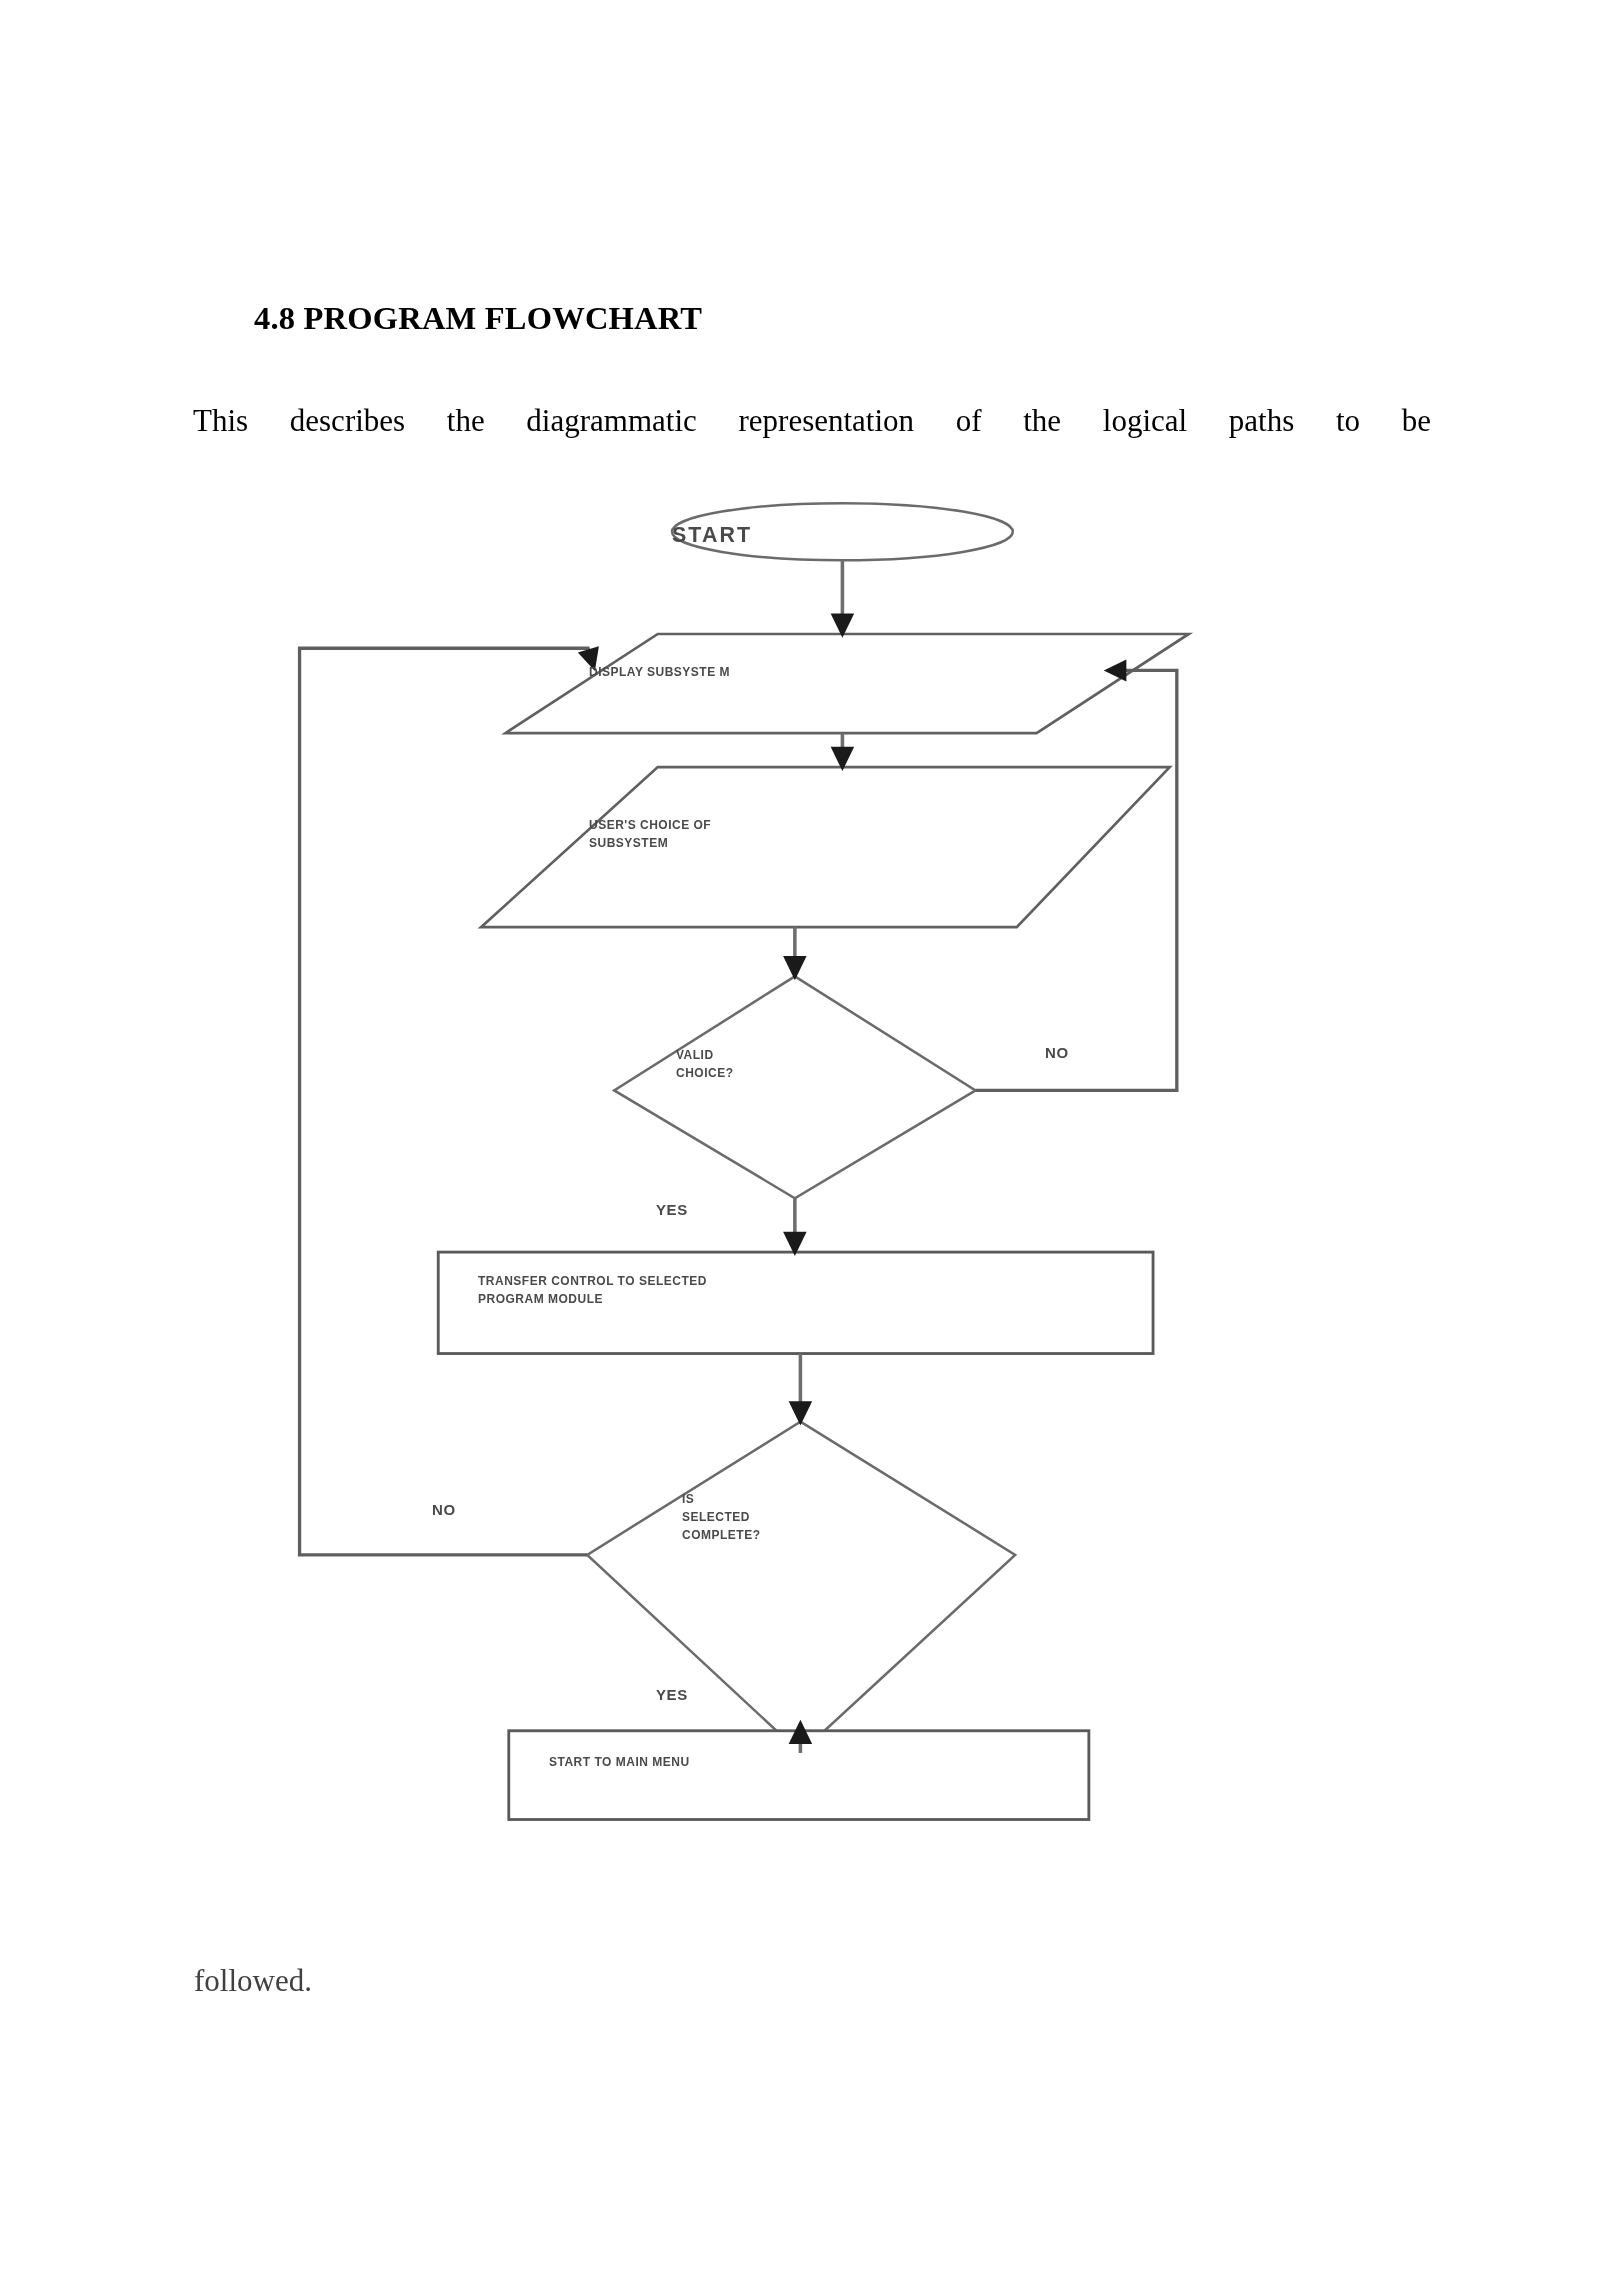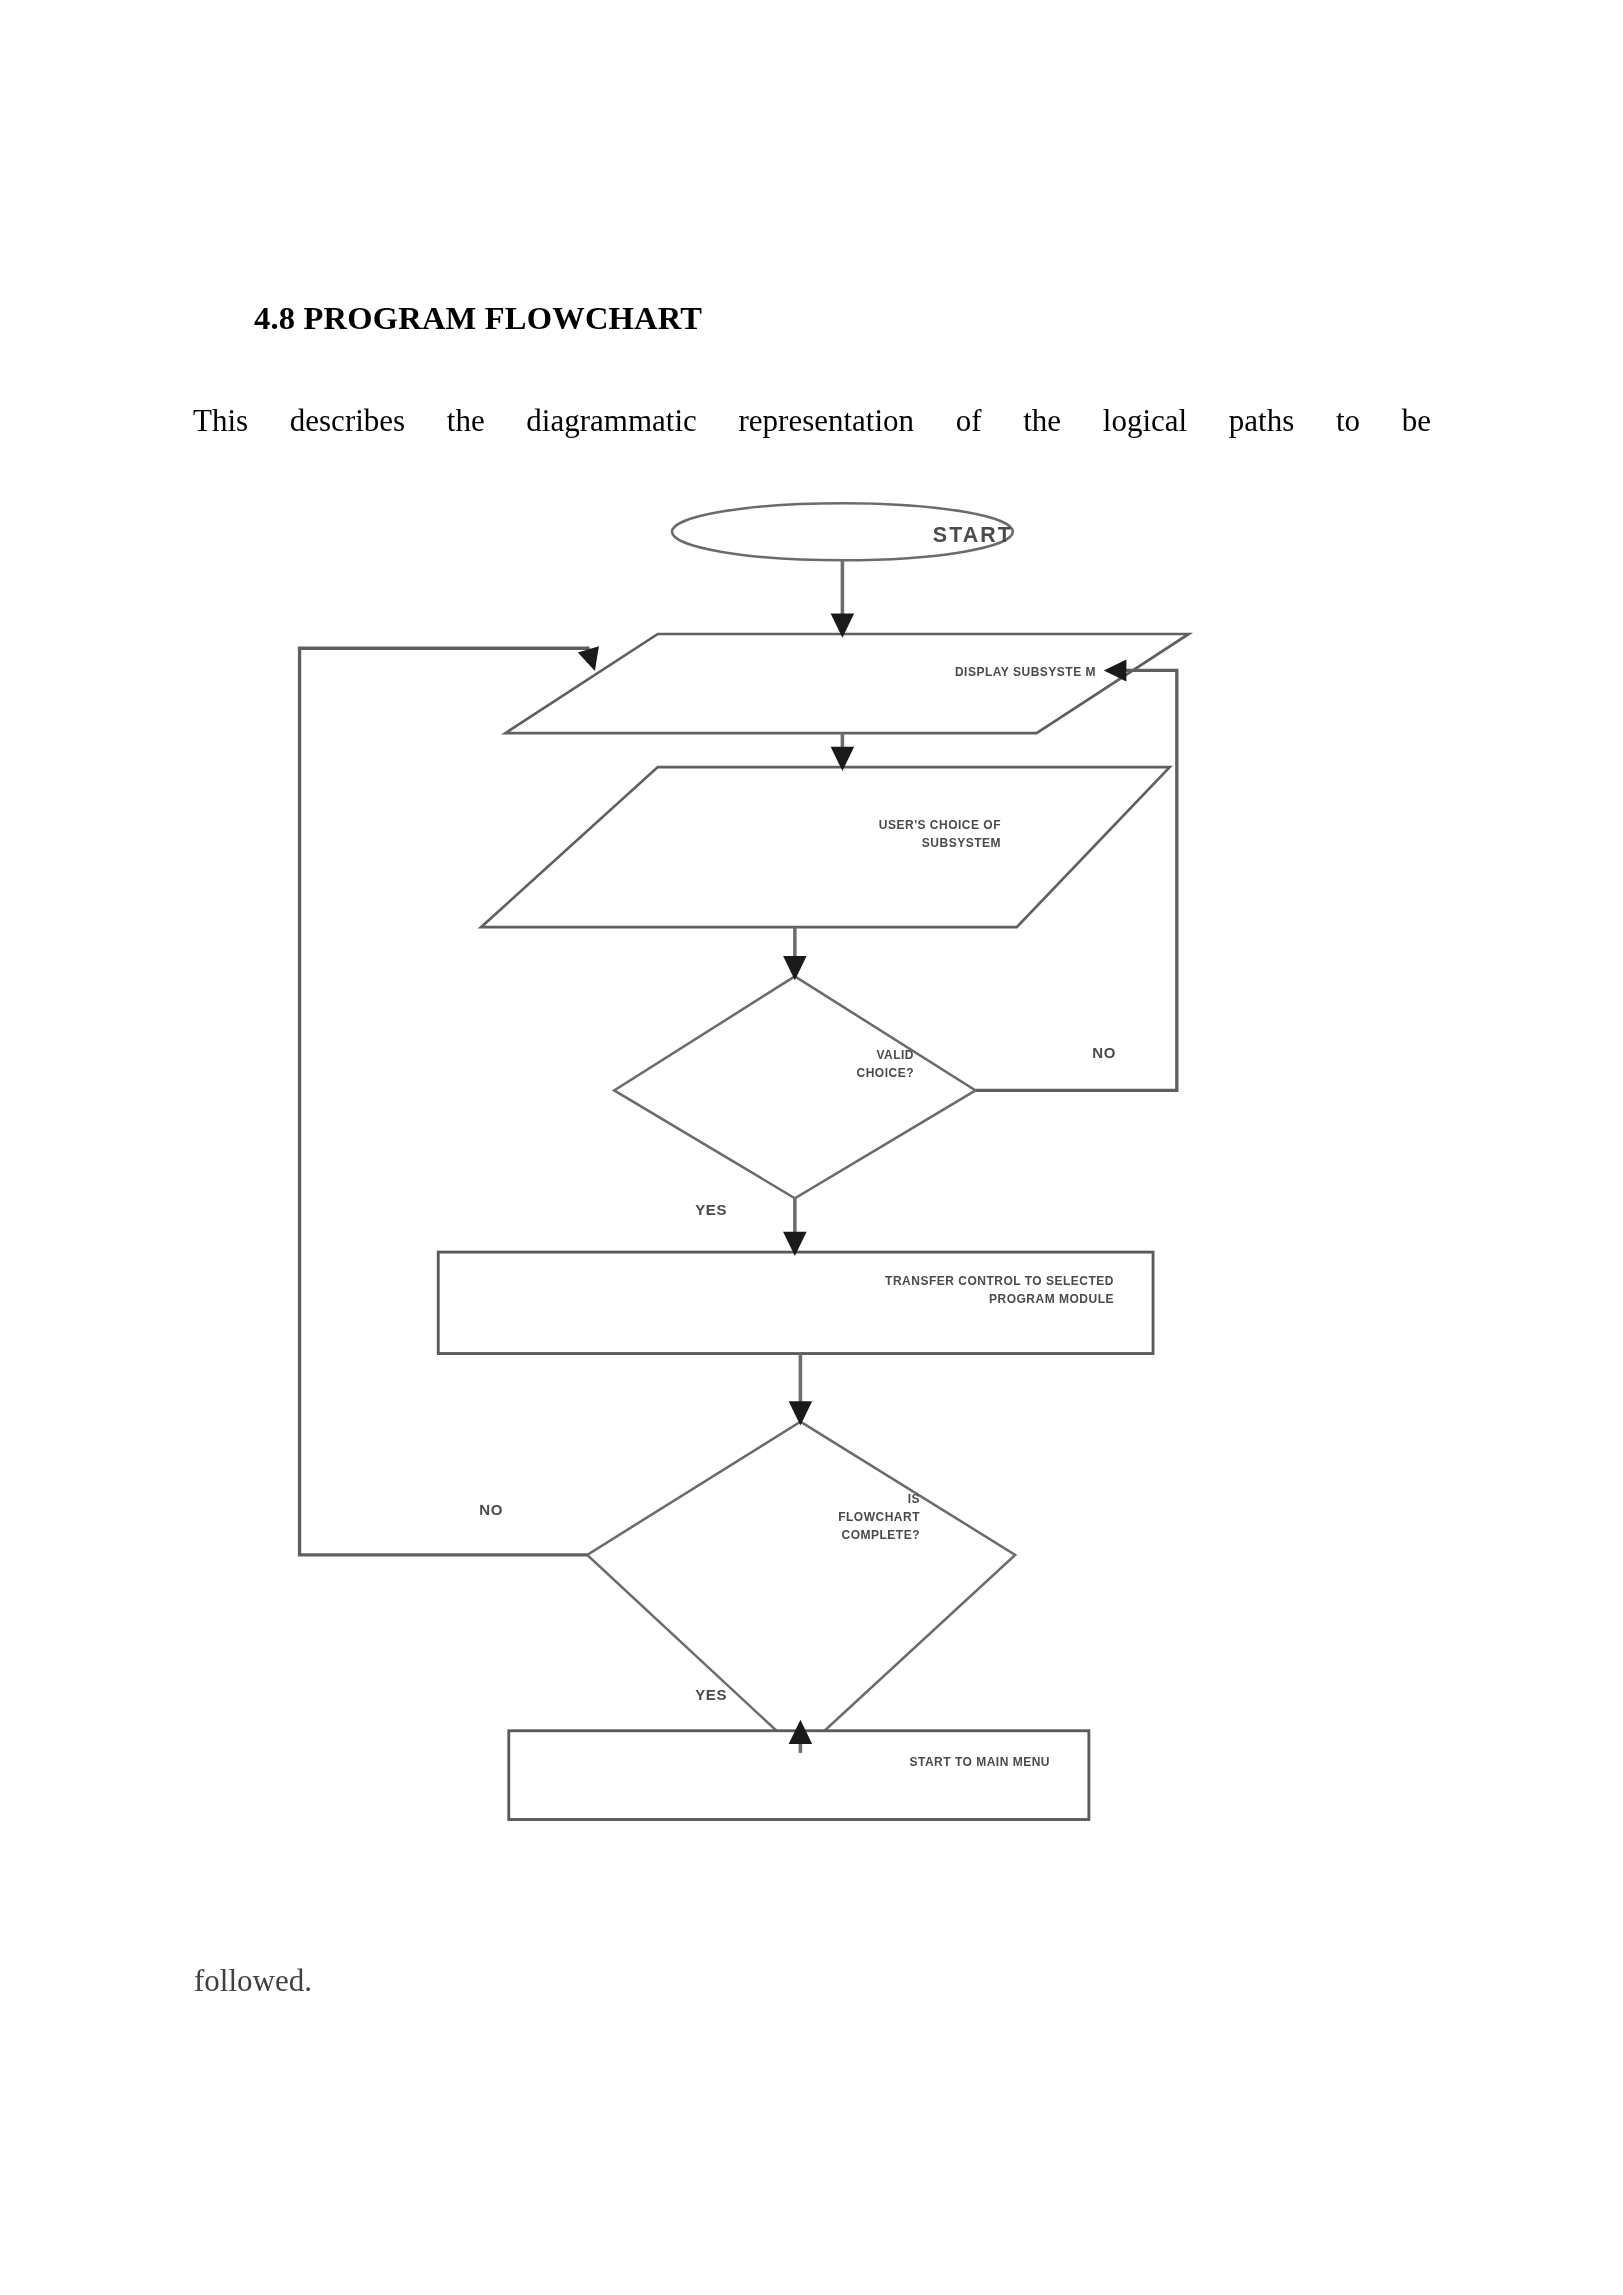--- a/index.html
+++ b/index.html
@@ -65,21 +65,21 @@
     width: 1623px;
     height: 2295px;
     pointer-events: none;
   }
 
   .fc-label {
     position: absolute;
     font-family: "Liberation Sans", sans-serif;
     font-weight: bold;
     color: #4a4a4a;
-    text-align: right;
+    text-align: left;
     letter-spacing: 0.5px;
     white-space: pre-line;
     line-height: 1.52;
   }
 
   .fc-node-text {
     font-size: 12px;
   }
 
   .fc-branch-text {
@@ -148,21 +148,21 @@
   <div class="fc-label fc-node-text" style="left:589px; top:816px; width:412px;">USER'S CHOICE OF
 SUBSYSTEM</div>
 
   <div class="fc-label fc-node-text" style="left:676px; top:1046px; width:238px;">VALID
 CHOICE?</div>
 
   <div class="fc-label fc-node-text" style="left:478px; top:1272px; width:636px;">TRANSFER CONTROL TO SELECTED
 PROGRAM MODULE</div>
 
   <div class="fc-label fc-node-text" style="left:682px; top:1490px; width:238px;">IS
-FLOWCHART
+SELECTED
 COMPLETE?</div>
 
   <div class="fc-label fc-node-text" style="left:549px; top:1753px; width:501px;">START TO MAIN MENU</div>
 
   <div class="fc-label fc-branch-text" style="left:1045px; top:1042px; width:71px;">NO</div>
 
   <div class="fc-label fc-branch-text" style="left:656px; top:1199px; width:71px;">YES</div>
 
   <div class="fc-label fc-branch-text" style="left:432px; top:1499px; width:71px;">NO</div>
 

